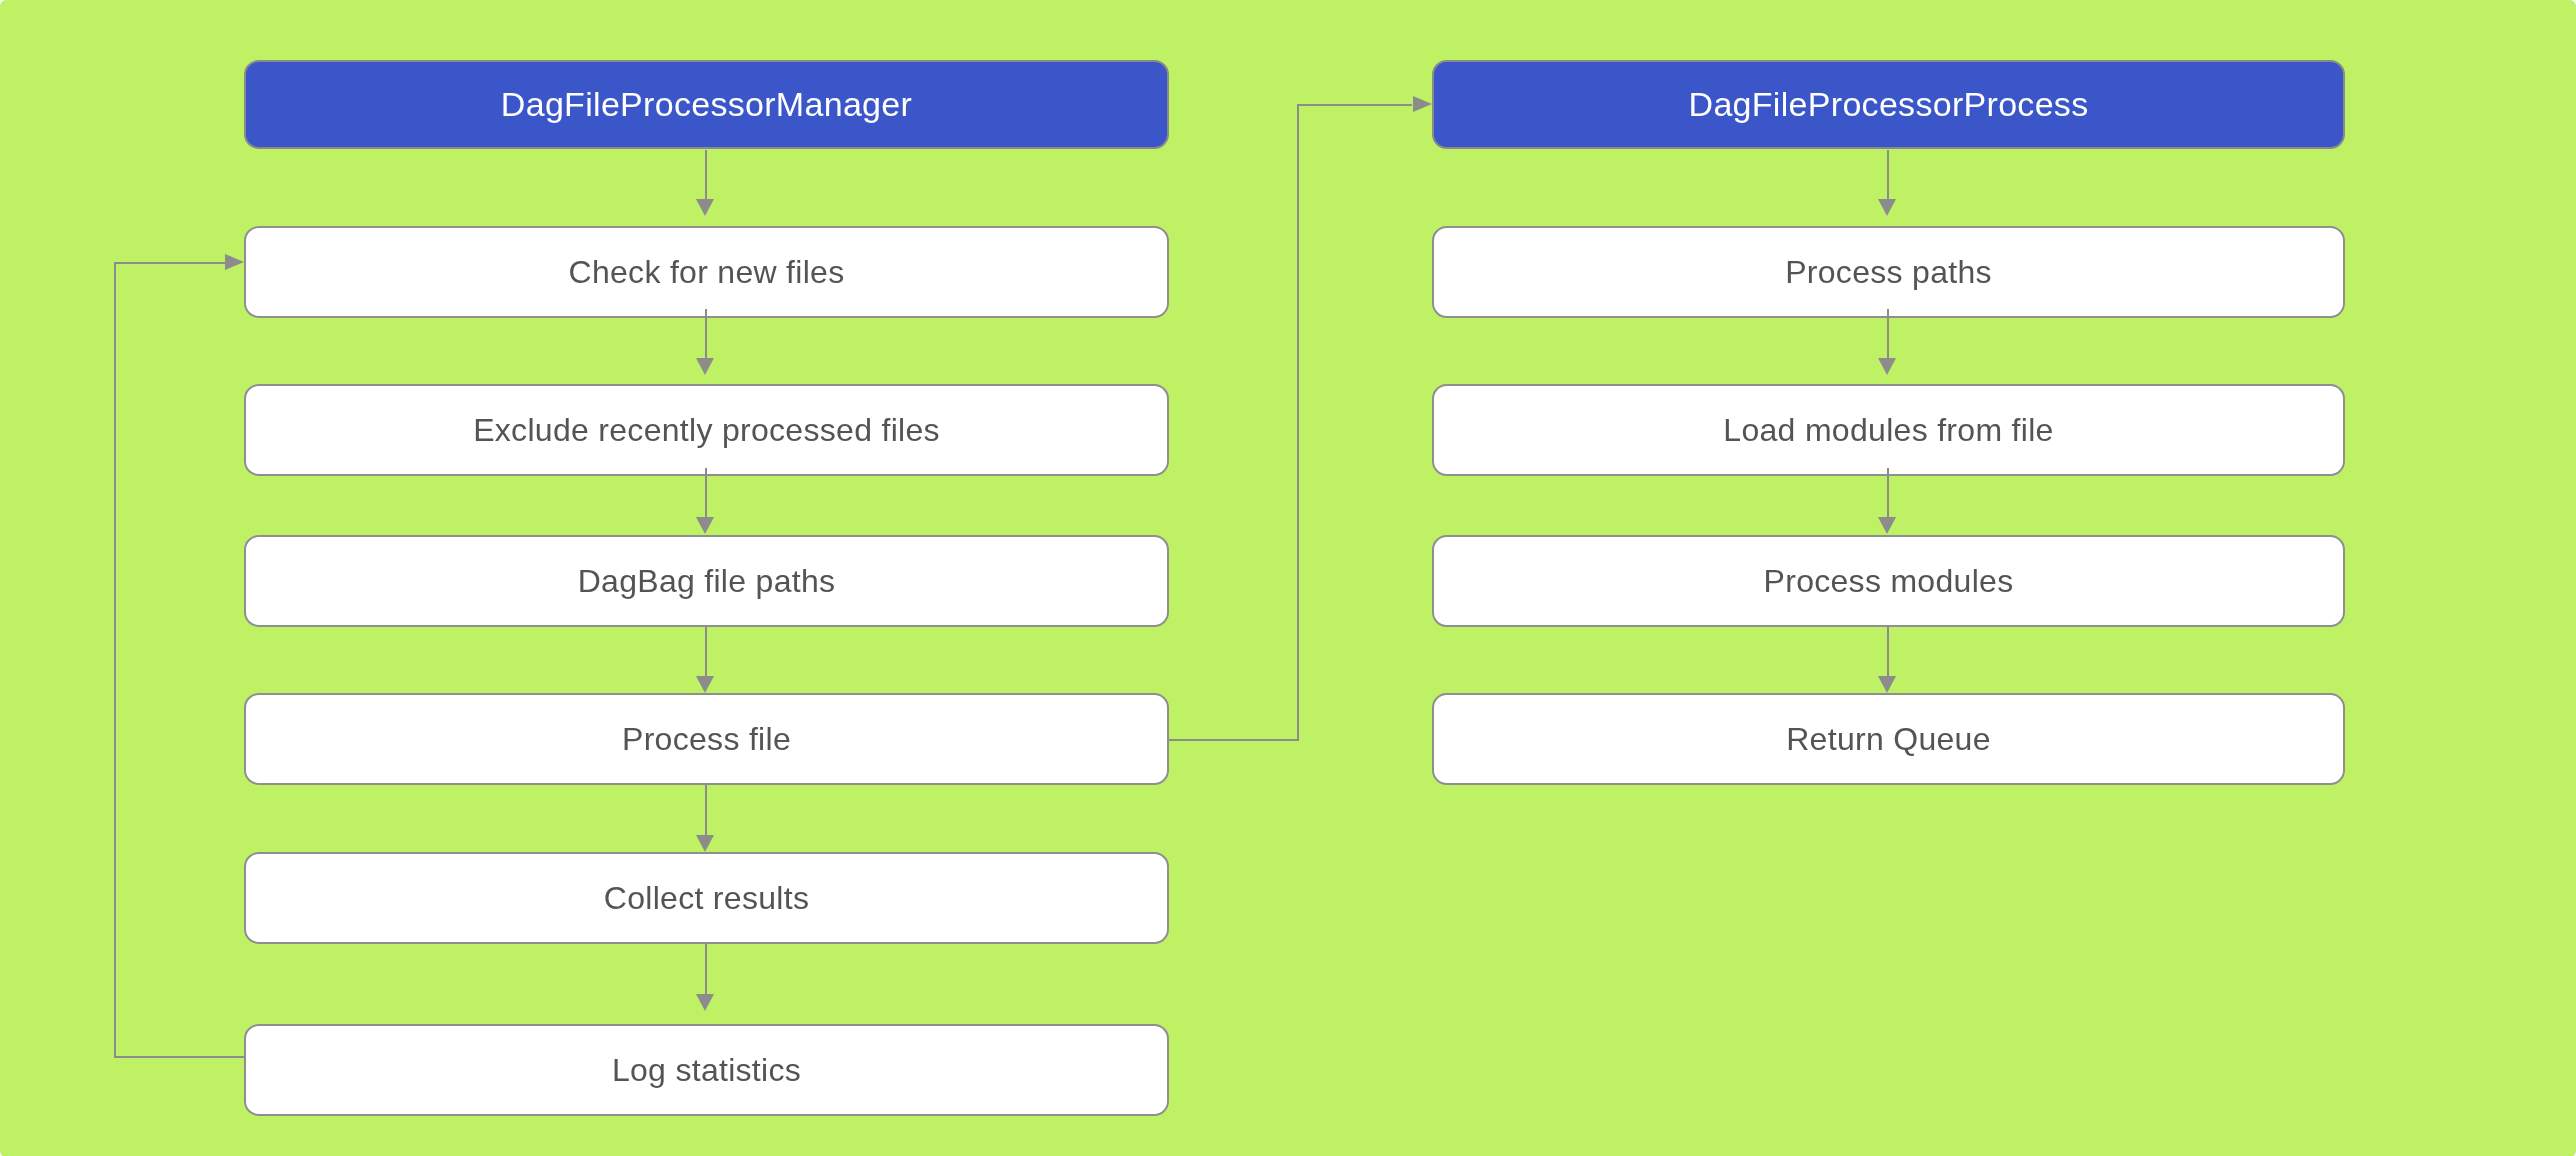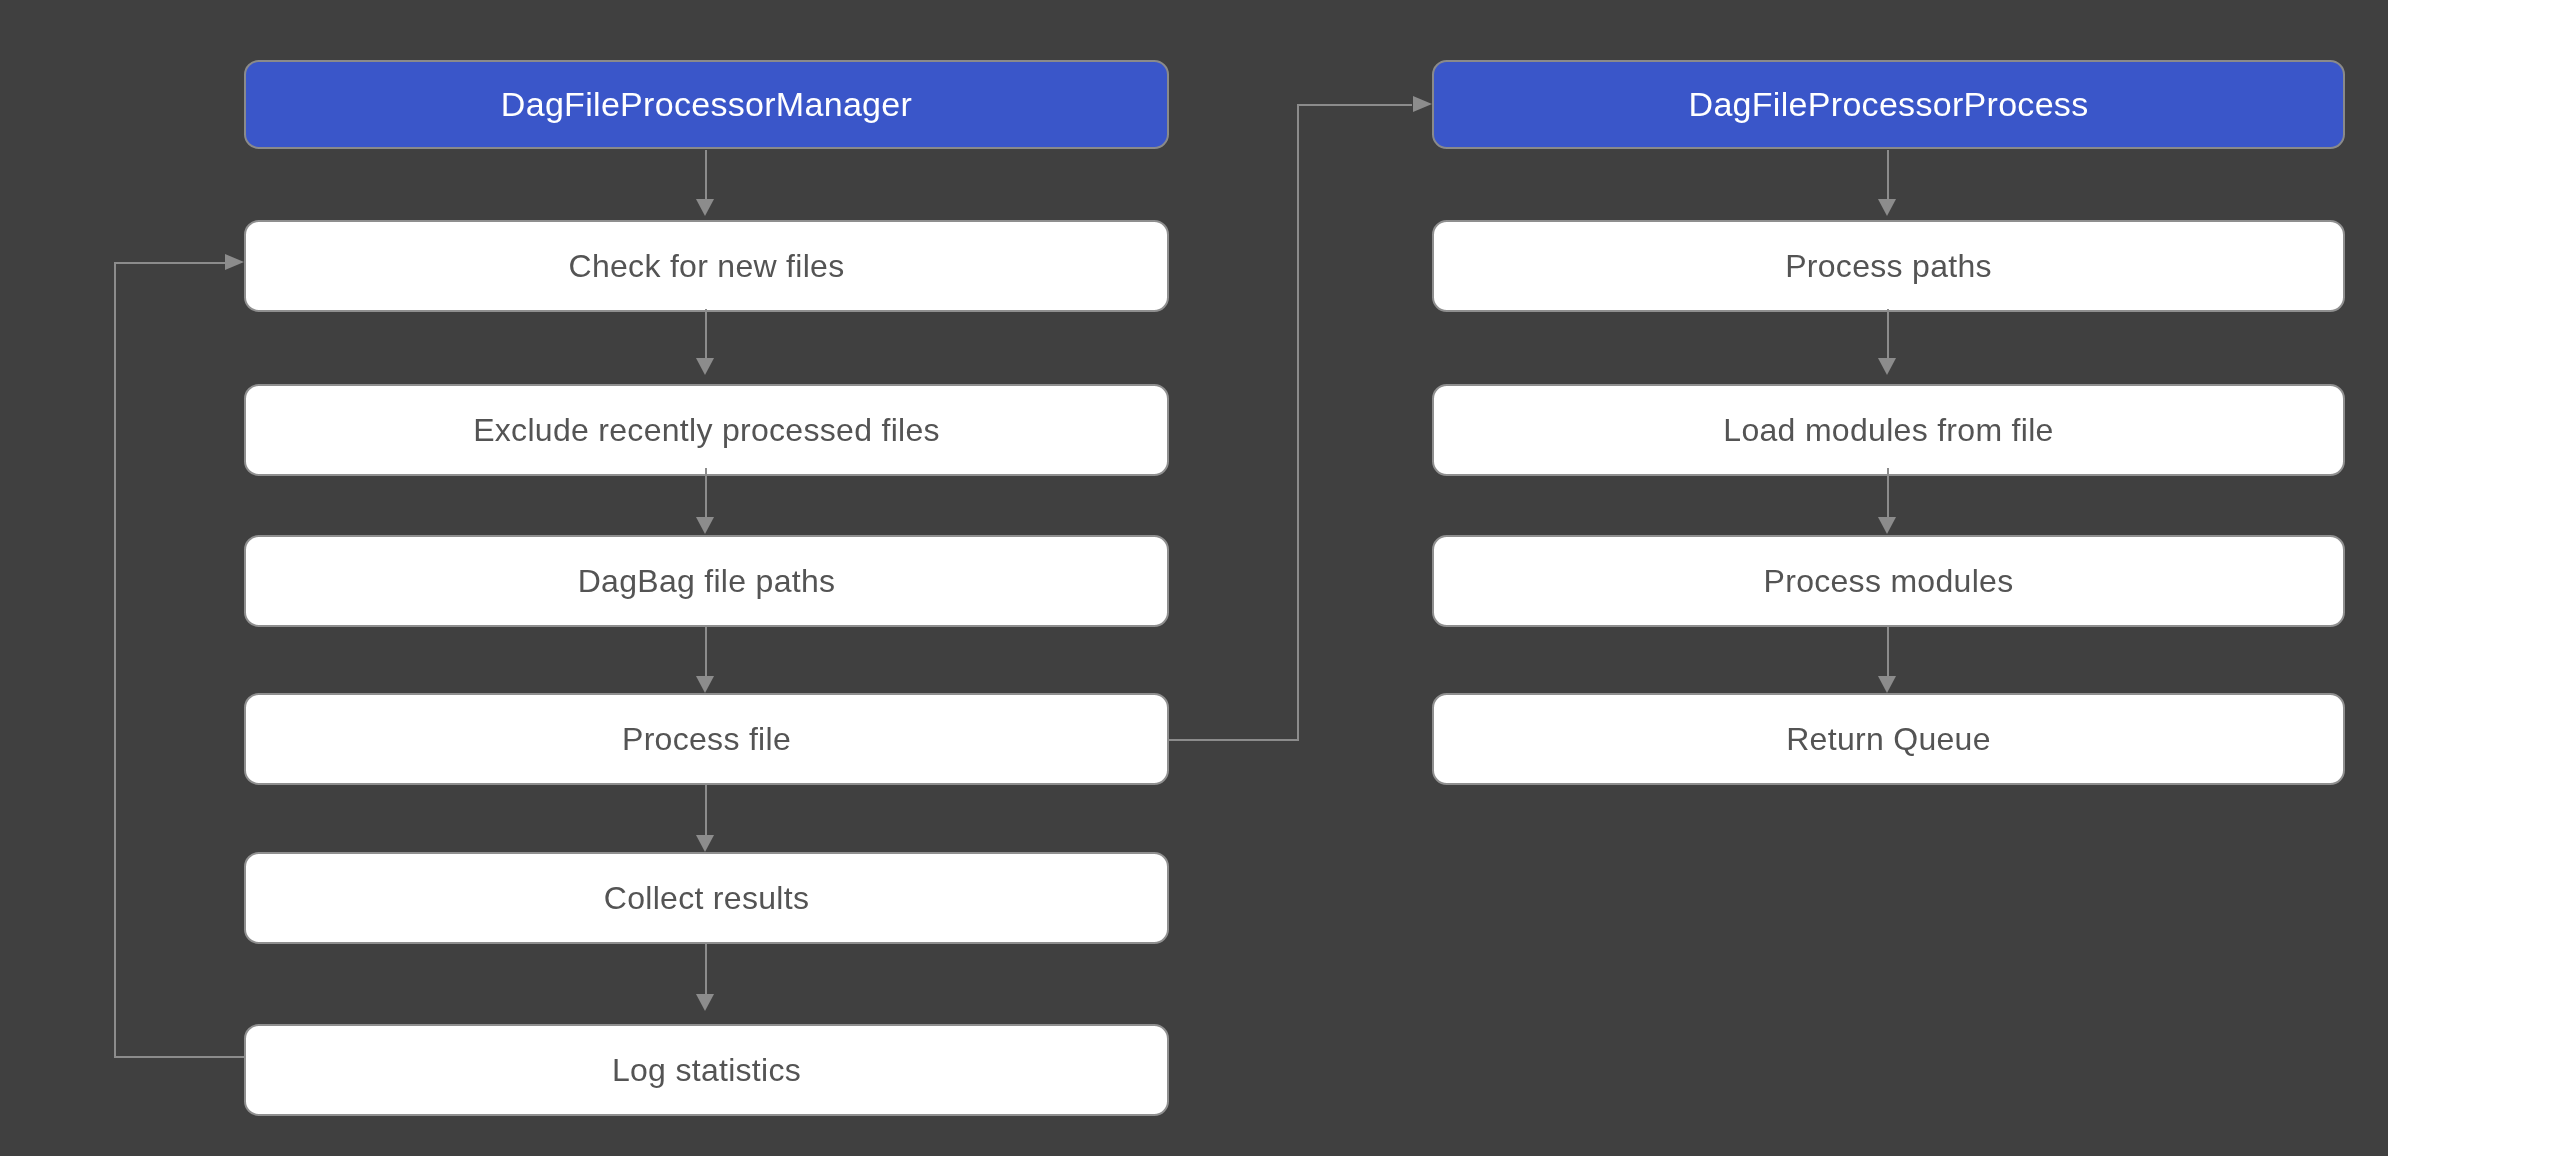--- a/index.html
+++ b/index.html
@@ -2,25 +2,26 @@
 <html style="font-size:10.7px"><head>
 <meta charset="utf-8">
 <style>
   html, body {
     margin: 0;
     padding: 0;
     background: #ffffff;
   }
   .canvas {
     position: relative;
-    width: 2388px;
+    width: 2576px;
     height: 1157px;
-    background: #404040;
+    background: #bef264;
     font-family: "Liberation Sans", sans-serif;
     overflow: hidden;
+    border-radius: 6px;
   }
   .node {
     position: absolute;
     box-sizing: border-box;
     border: 2px solid #8f8f8f;
     border-radius: 14.8px;
     background: #ffffff;
     color: #545454;
     font-size: 32px;
     display: flex;
@@ -31,21 +32,21 @@
   }
   .node.header {
     background: #3a56c9;
     color: #ffffff;
     font-size: 34px;
     border-color: #8a8a8a;
   }
   .col-l { left: 244px;  width: 925px; }
   .col-r { left: 1432px; width: 913px; }
   .row-h { top: 60px;  height: 89px; }
-  .row-1 { top: 220px;  height: 92px; text-align: center; }
+  .row-1 { top: 226px;  height: 92px; text-align: center; }
   .row-2 { top: 384px;  height: 92px; }
   .row-3 { top: 535px;  height: 92px; }
   .row-4 { top: 693px; height: 92px; }
   .row-5 { top: 852px; height: 92px; text-align: right; }
   .row-6 { top: 1024px; height: 92px; }
 
   .vline {
     position: absolute;
     width: 2px;
     background: #8c8c8c;

